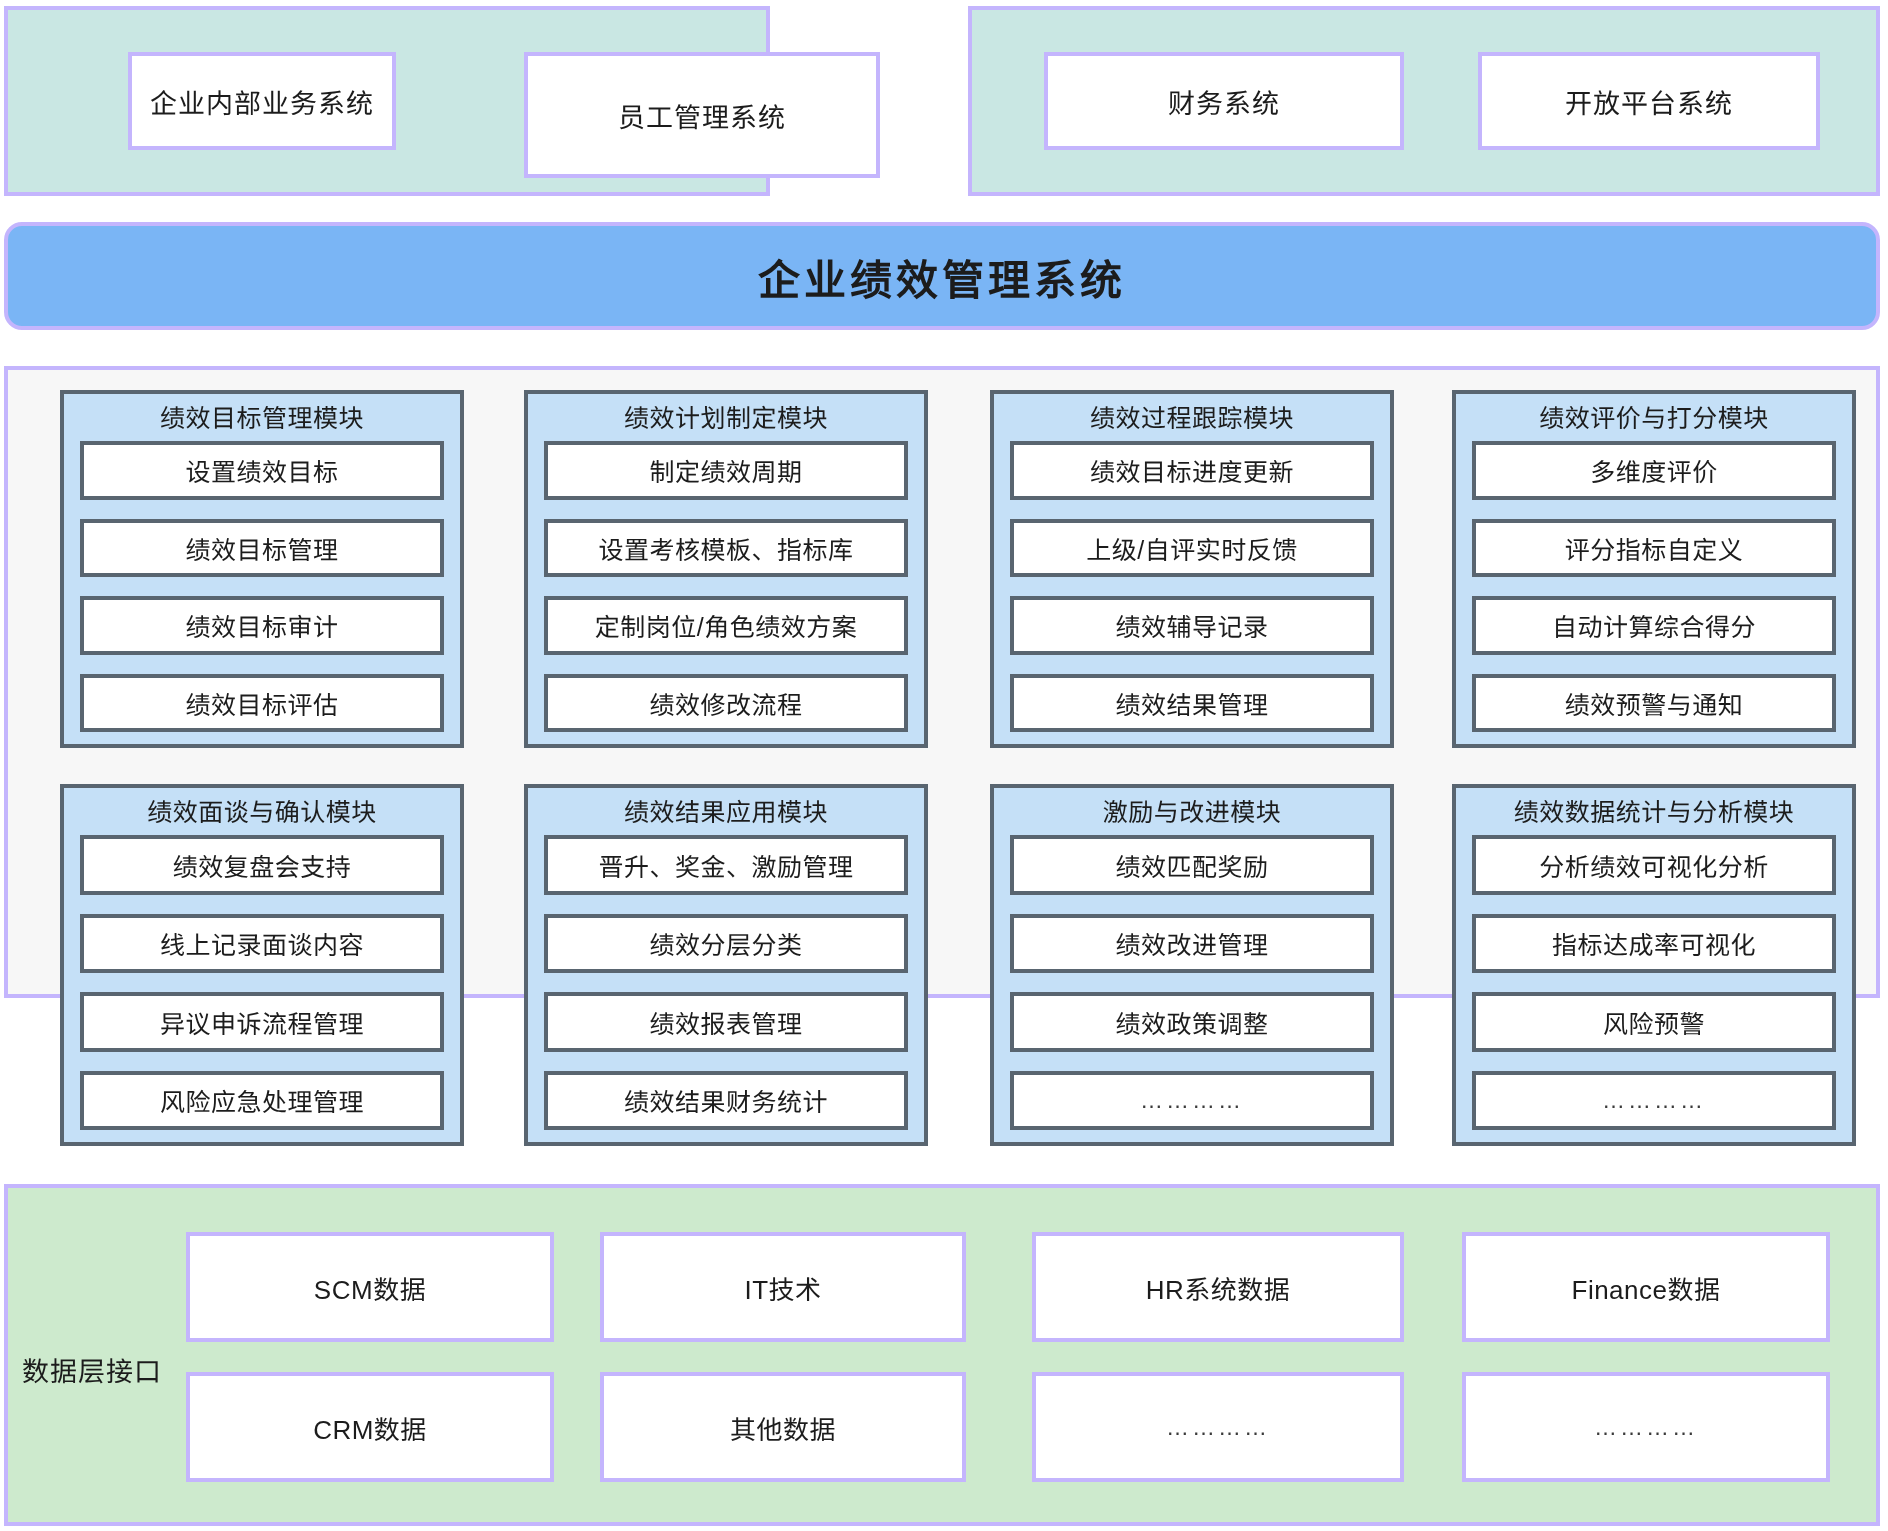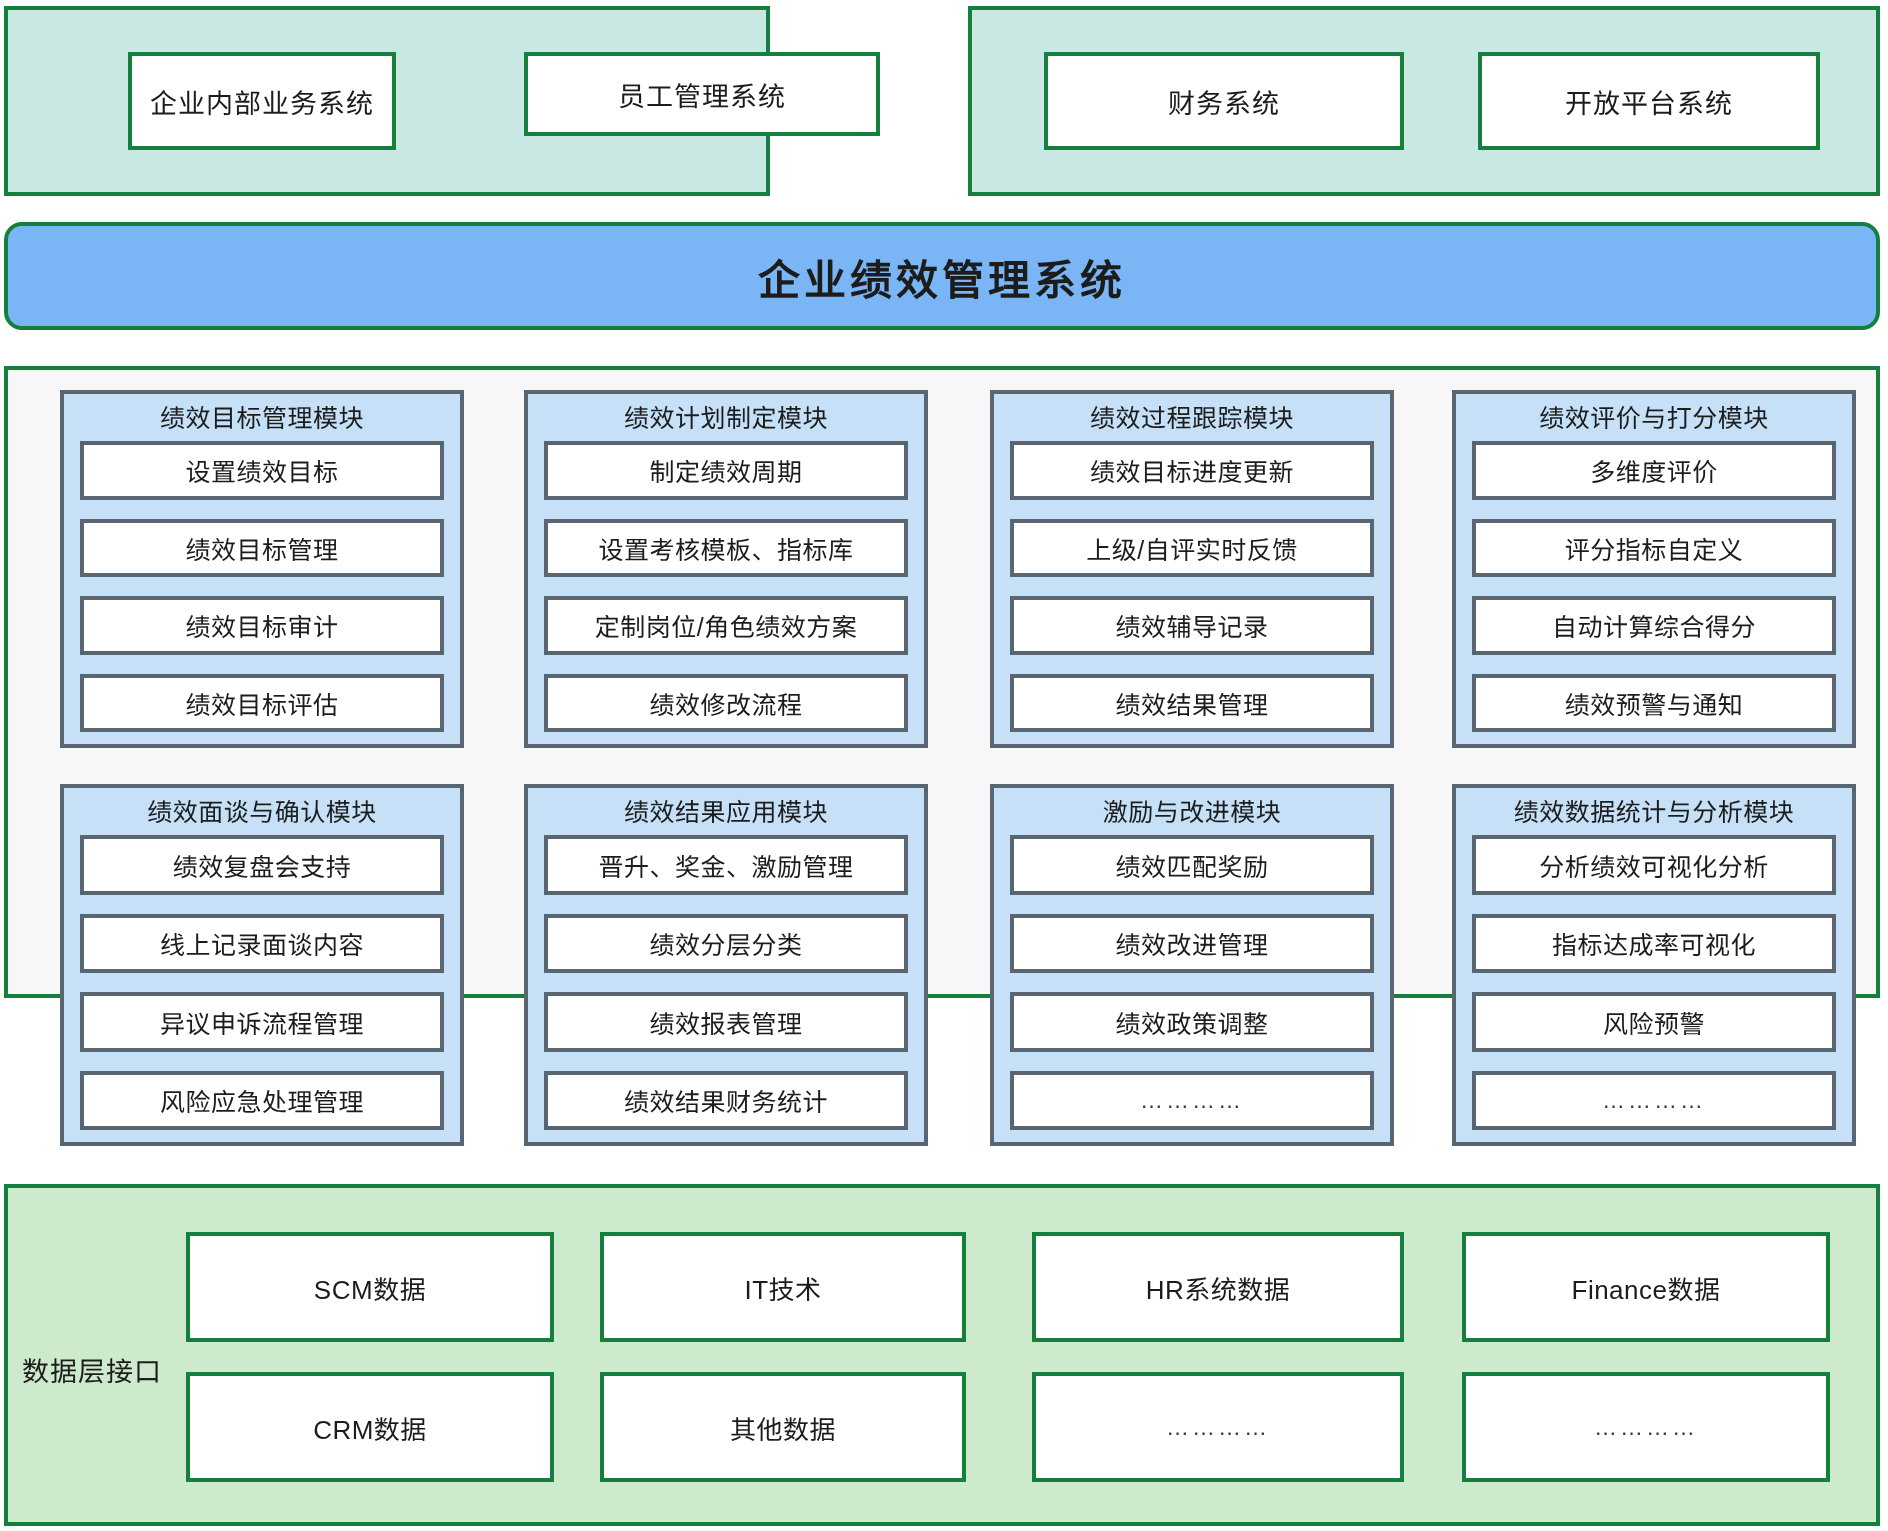--- a/index.html
+++ b/index.html
@@ -16,21 +16,21 @@
     position: relative;
     width: 1888px;
     height: 1531px;
     background: #ffffff;
     overflow: hidden;
   }
 
   
   .bx {
     position: absolute;
-    border: 4px solid #15803d;
+    border: 4px solid #c4b5fd;
     display: flex;
     align-items: center;
     justify-content: center;
     text-align: center;
     color: #1c1c1c;
   }
 
   
   .ext-band {
     background: #c9e7e3;
@@ -38,21 +38,21 @@
   #ext-band-left  { left: 4px;   top: 6px; width: 766px; height: 190px; }
   #ext-band-right { left: 968px; top: 6px; width: 912px; height: 190px; }
 
   .ext-card {
     background: #ffffff;
     font-size: 27px;
     letter-spacing: 1px;
   }
   
   #ext-card-0 { left: 128px; top: 52px;  width: 268px; height: 98px; }
-  #ext-card-1 { left: 524px; top: 52px;  width: 356px; height: 84px; }
+  #ext-card-1 { left: 524px; top: 52px;  width: 356px; height: 126px; }
   
   #ext-card-2 { left: 1044px; top: 52px; width: 360px; height: 98px; }
   #ext-card-3 { left: 1478px; top: 52px; width: 342px; height: 98px; }
 
   
   #system-title-bar {
     left: 4px;
     top: 222px;
     width: 1876px;
     height: 108px;

